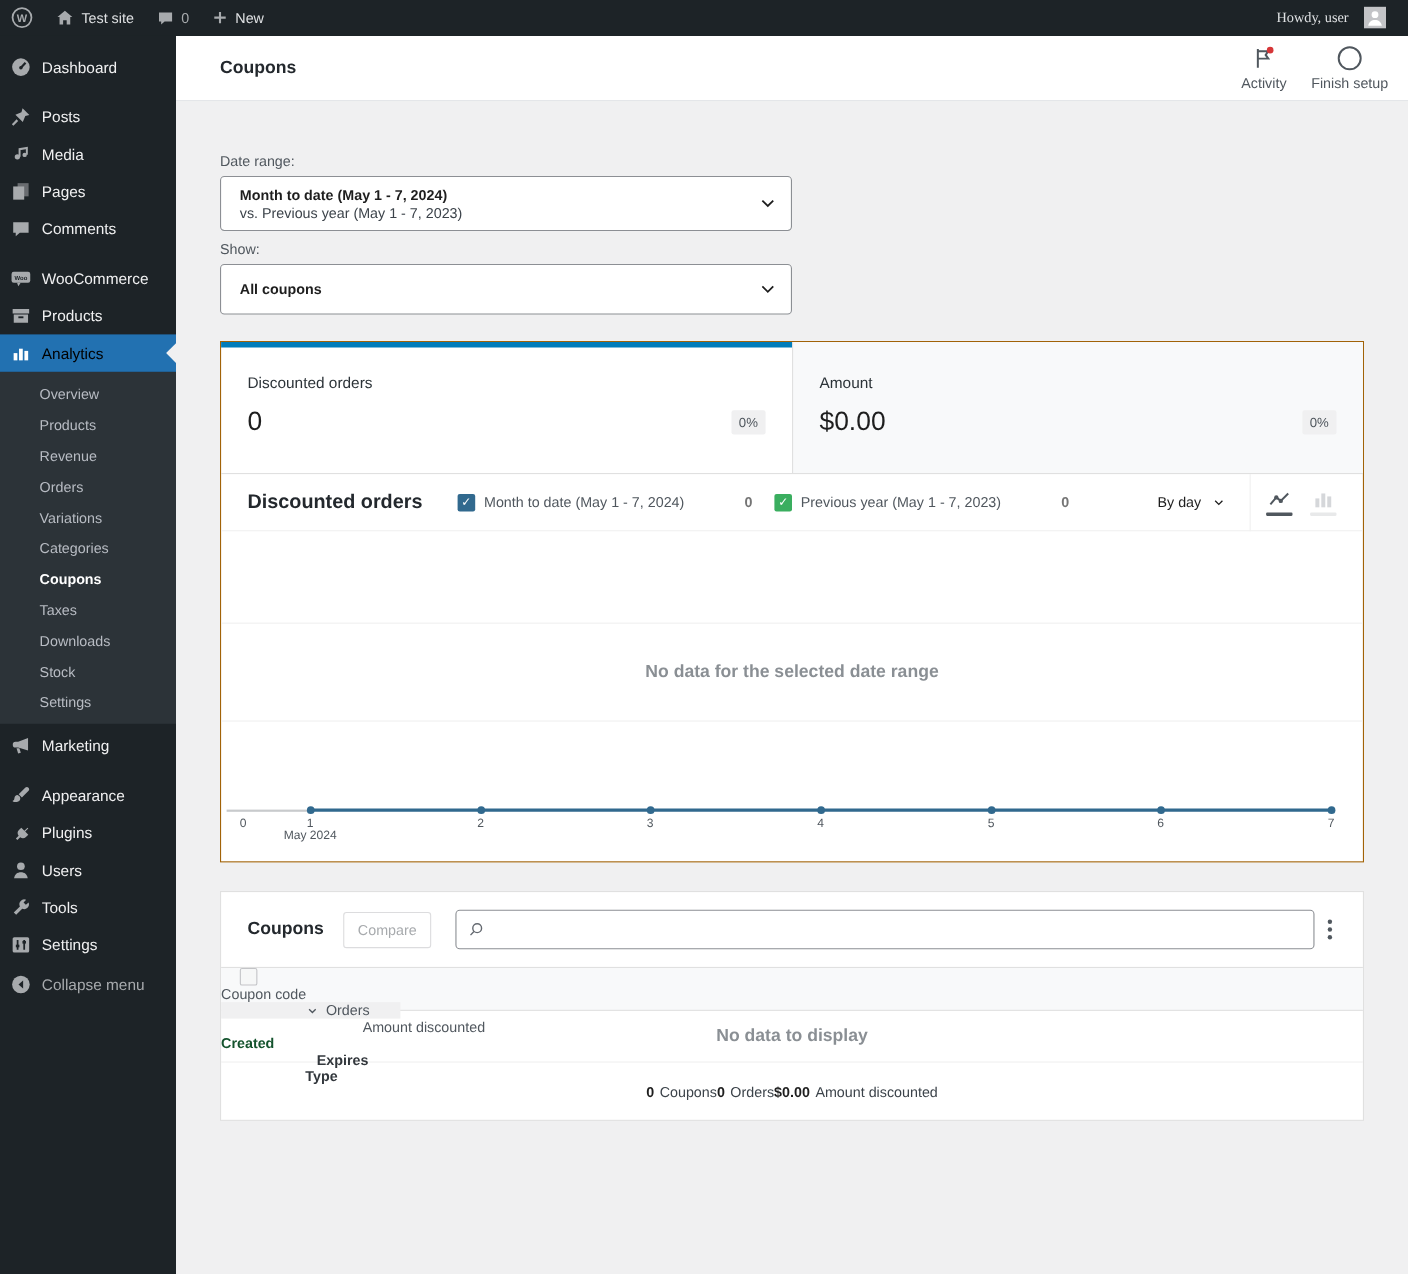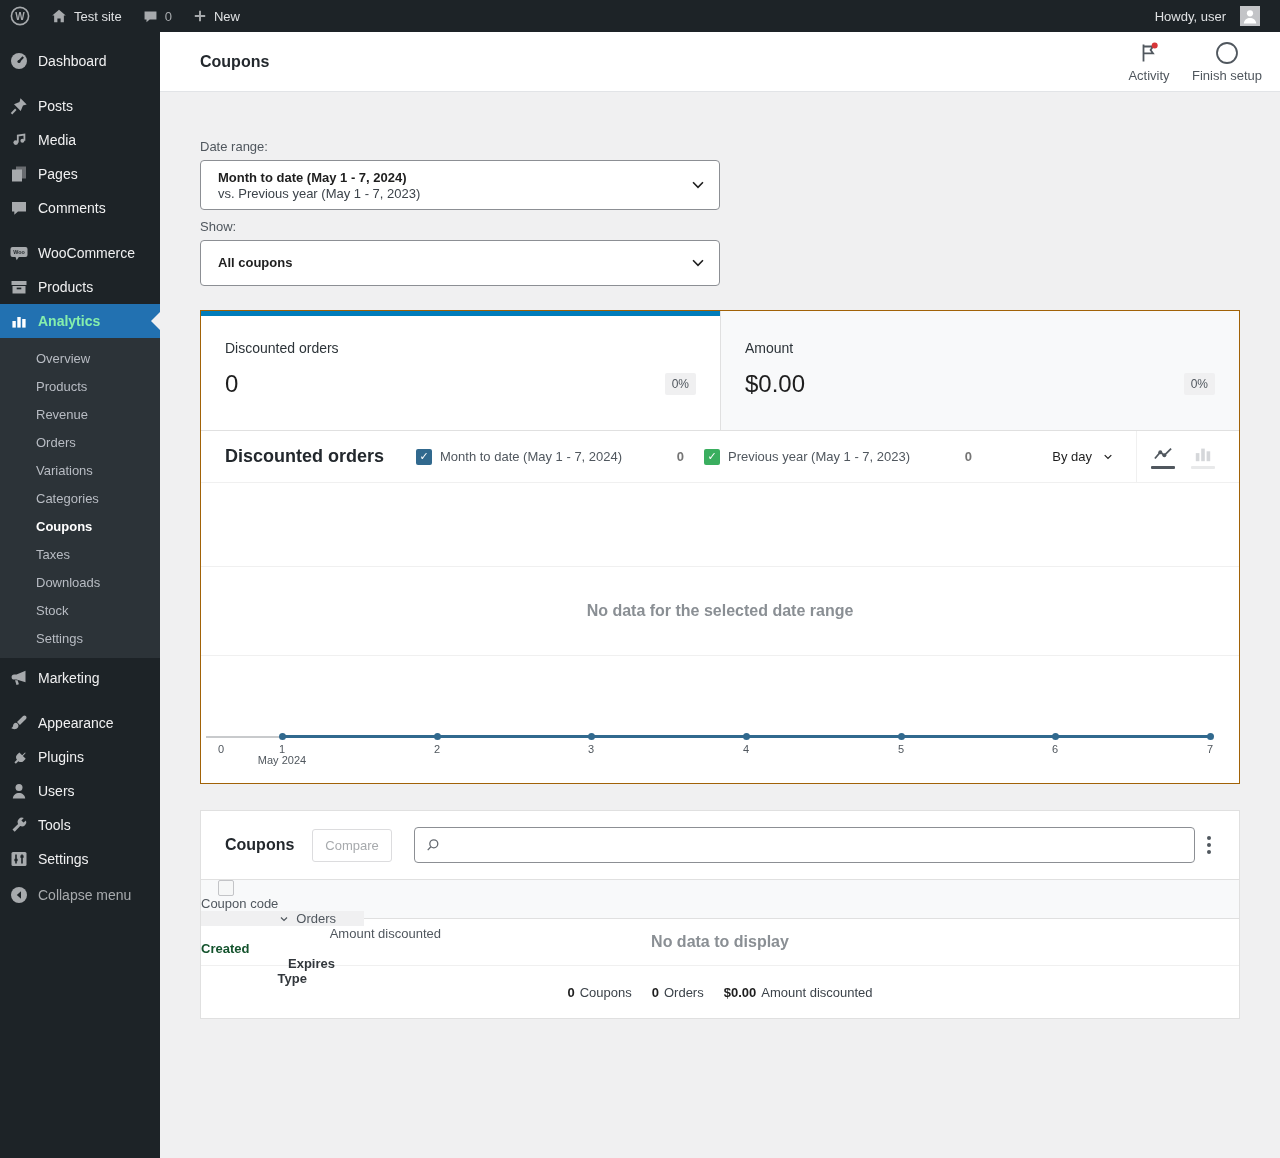--- a/index.html
+++ b/index.html
@@ -5,28 +5,28 @@
   * { margin:0; padding:0; box-sizing:border-box; }
   html,body { width:1280px; height:1158px; overflow:hidden; }
   body { font-family:"Liberation Sans","DejaVu Sans",sans-serif; font-size:13px; background:#f0f0f1; color:#1e1e1e; }
   svg { display:block; }
 
   
   .admin-bar { position:fixed; top:0; left:0; width:1280px; height:32px; background:#1d2327; display:flex; align-items:center; z-index:50; color:#c3c4c7; }
   .ab-item { display:flex; align-items:center; gap:6px; padding:0 10px; height:32px; color:#dfe1e3; font-size:13px; cursor:pointer; }
   .ab-item .ab-ico { color:#a7aaad; }
   .ab-count { color:#a7aaad; }
-  .ab-right { margin-left:auto; display:flex; align-items:flex-end; }
+  .ab-right { margin-left:auto; display:flex; align-items:flex-end;font-family:Liberation Serif, serif; }
   .avatar { width:20px; height:20px; margin-left:8px; margin-right:10px; }
 
   
   .sidebar { position:fixed; top:32px; left:0; width:160px; height:1126px; background:#1d2327; z-index:40; padding-top:12px; }
   .menu-item { height:34px; display:flex; align-items:center; padding-left:9px; color:#f0f0f1; font-size:14px; cursor:pointer; position:relative; }
   .menu-item .mi-ico { width:20px; height:20px; margin-right:9px; color:#a7aaad; flex:none; }
-  .menu-item.active { background:#2271b1; color:#86efac;font-weight:bold; }
+  .menu-item.active { background:#2271b1; color:#000000; }
   .menu-item.active .mi-ico { color:#fff; }
   .menu-arrow { position:absolute; right:0; top:50%; margin-top:-9px; width:0; height:0; border-top:9px solid transparent; border-bottom:9px solid transparent; border-right:9px solid #f0f0f1; }
   .menu-sep { height:11px; }
   .submenu { background:#2c3338; padding:6px 0; }
   .submenu-item { height:28px; display:flex; align-items:center; padding-left:36px; color:#b8bcc3; font-size:13px; cursor:pointer; }
   .submenu-item.active { color:#fff; font-weight:bold; }
   .collapse-item { margin-top:2px; color:#a7aaad; }
   .collapse-item .mi-ico { color:#a7aaad; }
 
   
@@ -98,21 +98,21 @@
   .th-check { width:50px; justify-content:center; }
   .th-code { width:183px; }
   .th-orders { width:163px; justify-content:flex-end; padding-right:28px; background:#f0f0f1; gap:6px; cursor:pointer; }
   .th-amount { width:250px; justify-content:flex-end; padding-right:10px; cursor:pointer; }
   .th-created { width:97px; font-weight:bold; color:#14532d; cursor:pointer; }
   .th-expires { width:134px; justify-content:flex-end; font-weight:bold; color:#32373c; cursor:pointer; }
   .th-type { width:163px; justify-content:flex-end; padding-right:57px; font-weight:bold; color:#32373c; cursor:pointer; }
   .row-checkbox { width:16px; height:16px; border:1px solid #c3c4c7; background:#f6f7f7; border-radius:2px; cursor:pointer; }
 
   .tbody-empty { height:47px; display:flex; align-items:center; justify-content:center; font-size:16px; font-weight:bold; color:#8a8f94; border-bottom:1px solid #f0f0f0; }
-  .tfoot { height:52px; display:flex; align-items:center; justify-content:center; gap:20px; font-size:13px; color:#3c434a; }
+  .tfoot { height:52px; display:flex; align-items:center; justify-content:center; font-size:13px; color:#3c434a; }
   .tf-item b { font-weight:bold; color:#1e1e1e; margin-right:5px; }
 </style>
 </head>
 <body>
 
 <div class="admin-bar">
   <div class="ab-item">
     <span class="ab-ico">
       <svg width="20" height="20" viewBox="0 0 20 20">
           <circle cx="10" cy="10" r="8.6" fill="none" stroke="currentColor" stroke-width="1.6"></circle>

